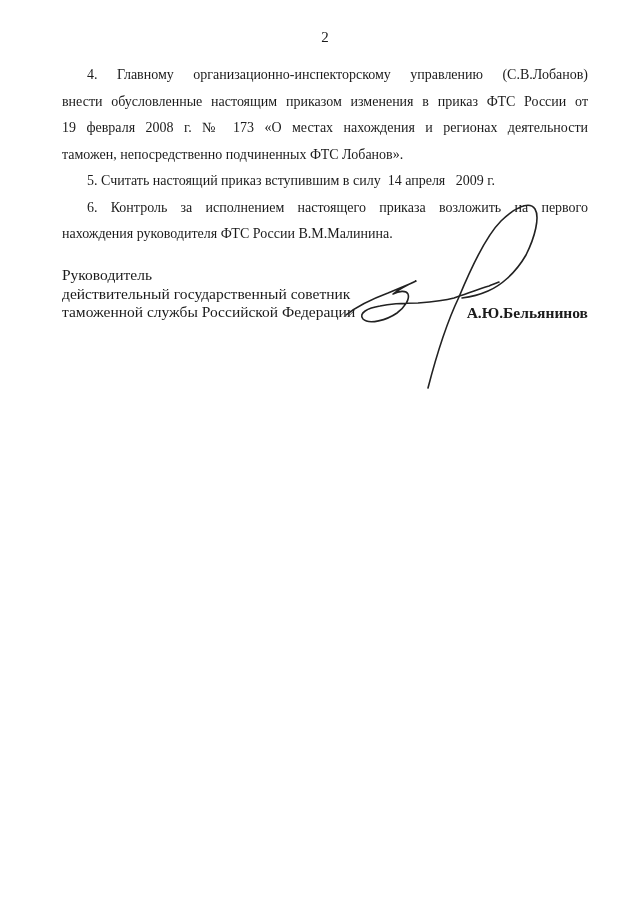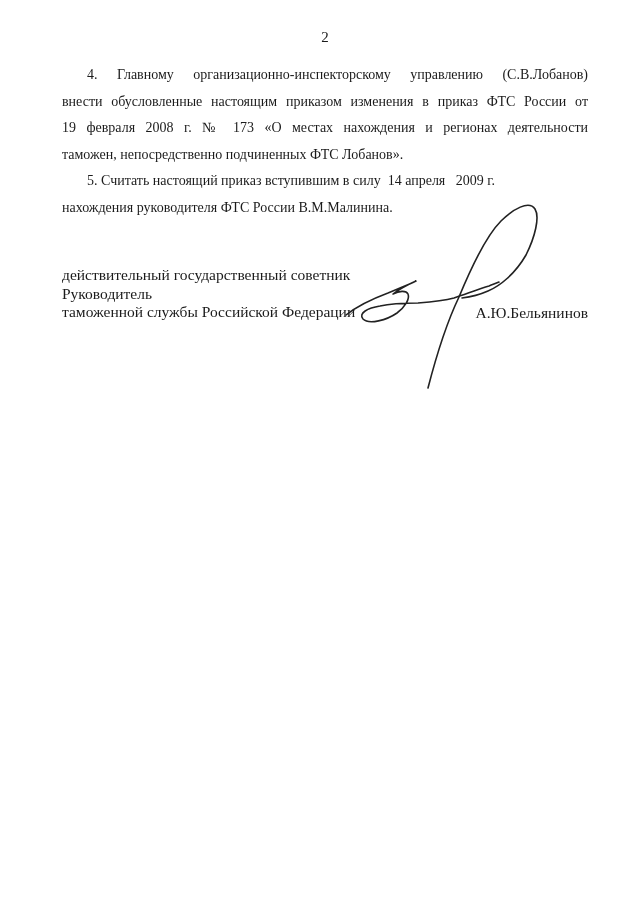--- a/index.html
+++ b/index.html
@@ -51,20 +51,21 @@
     width: 360px;
     font-size: 15.5px;
     line-height: 18.5px;
   }
   .signer-name {
     position: absolute;
     top: 304px;
     right: 52px;
     font-size: 15.5px;
     line-height: 18px;
+    font-weight: bold;
   }
   .signature-svg {
     position: absolute;
     left: 338px;
     top: 198px;
     width: 212px;
     height: 200px;
     pointer-events: none;
   }
   .signature-svg path {
@@ -81,26 +82,27 @@
 <div class="page">
 
   <div class="page-number">2</div>
 
   <div class="text-block">
     <div class="line first">4. Главному  организационно-инспекторскому  управлению  (С.В.Лобанов)</div>
     <div class="line">внести обусловленные настоящим приказом изменения в приказ ФТС России от</div>
     <div class="line">19 февраля 2008 г. № 173 «О местах нахождения и регионах деятельности</div>
     <div class="line last">таможен, непосредственно подчиненных ФТС Лобанов».</div>
     <div class="line first last">5. Считать настоящий приказ вступившим в силу&nbsp;&nbsp;14 апреля&nbsp;&nbsp;&nbsp;2009 г.</div>
+    <div class="line first">6. Контроль  за  исполнением  настоящего  приказа  возложить  на  первого</div>
     <div class="line last">нахождения руководителя ФТС России В.М.Малинина.</div>
   </div>
 
   <div class="sig-title">
+    <div>Руководитель</div>
     <div>действительный государственный советник</div>
-    <div>Руководитель</div>
     <div>таможенной службы Российской Федерации</div>
   </div>
 
   <svg class="signature-svg" viewBox="338 198 212 200" xmlns="http://www.w3.org/2000/svg">
     <path d="M346,315
              C356,307 372,299 388,293
              C400,288 410,284 416,281
              C407,285 398,290 393,294
              C399,291 406,290 408,294
              C410,299 405,307 397,313

